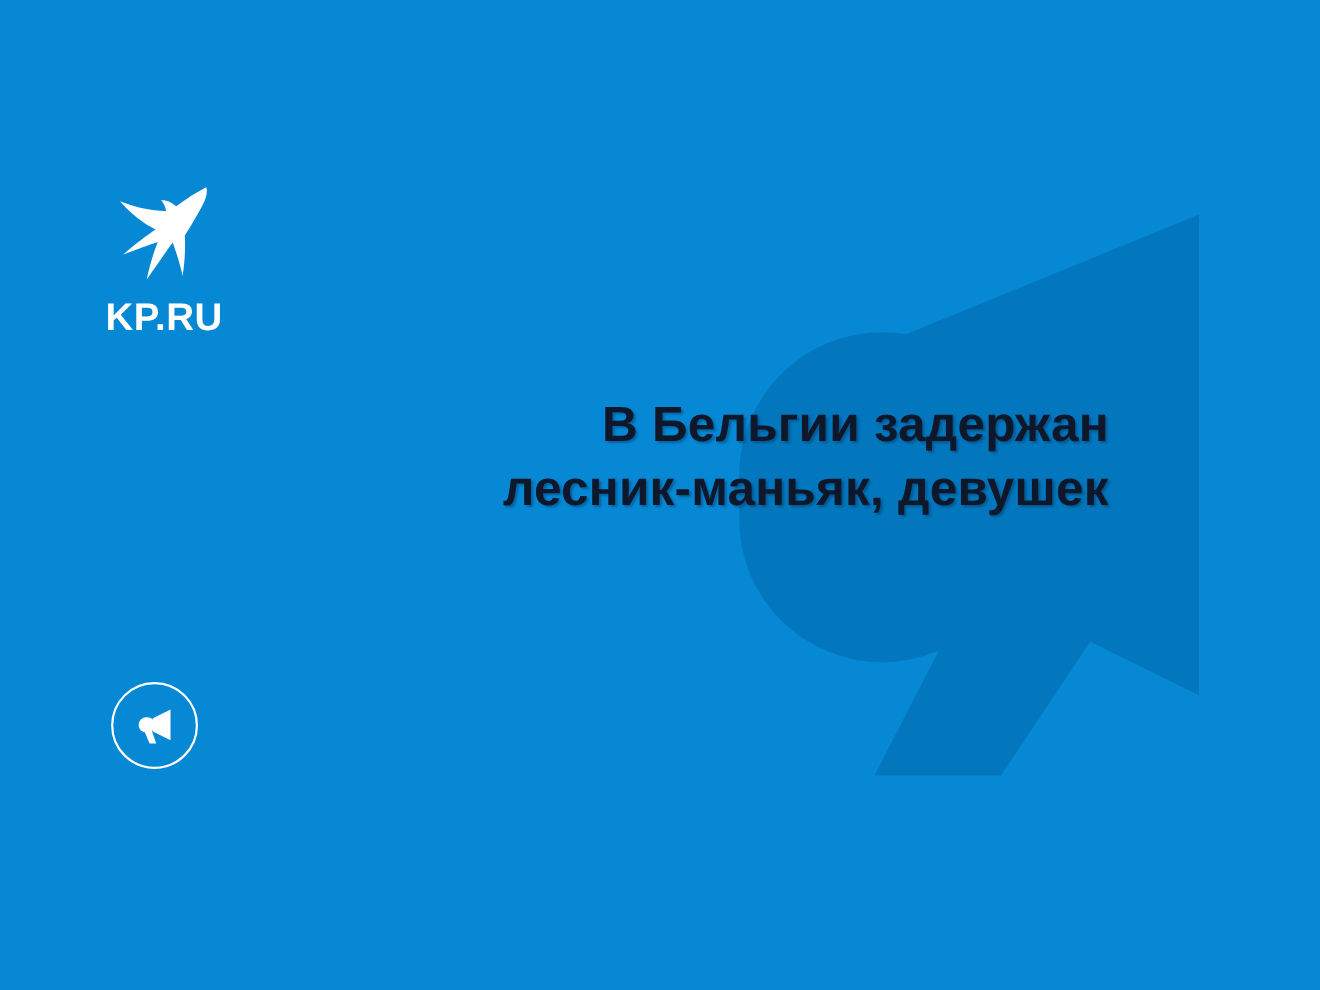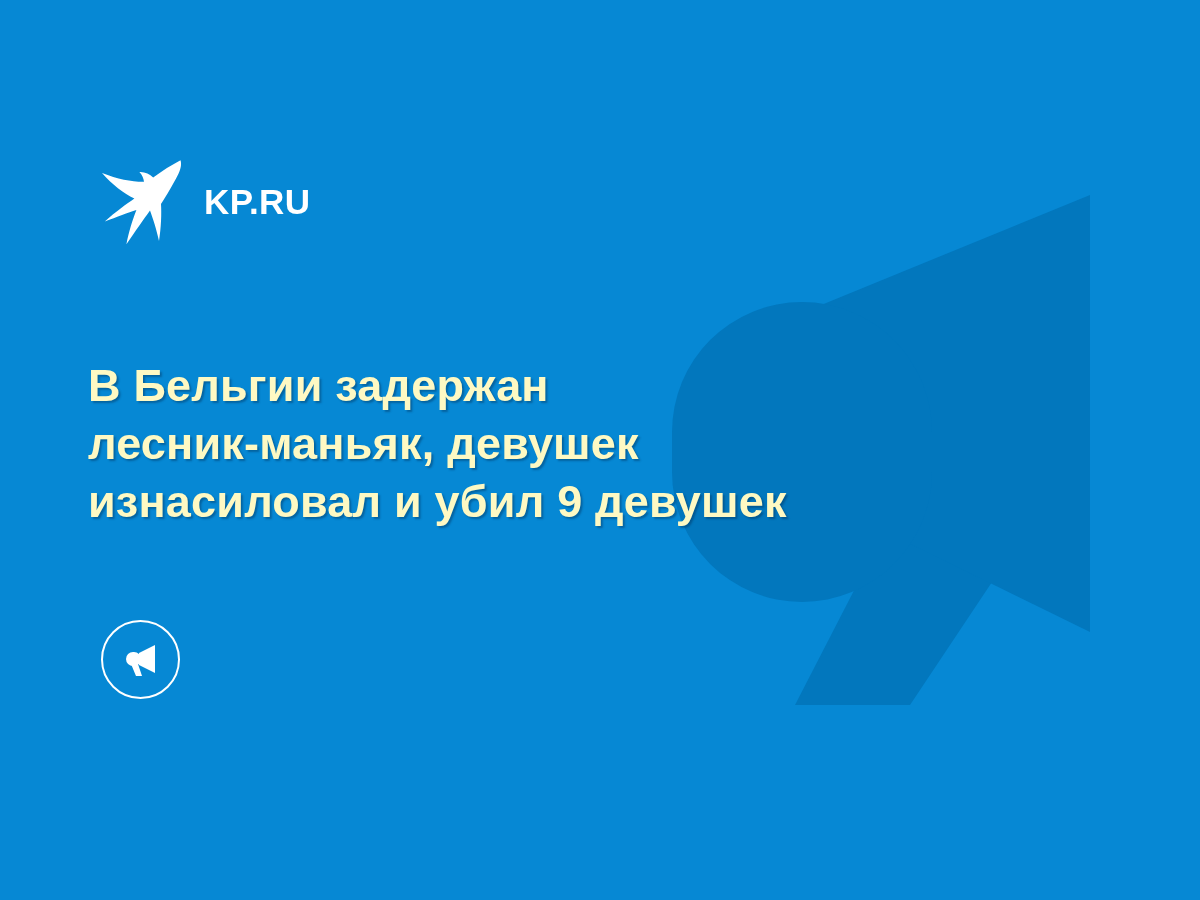--- a/index.html
+++ b/index.html
@@ -28,25 +28,26 @@
     top: 0;
     width: 1200px;
     height: 900px;
     pointer-events: none;
   }
 
   
   #logo-row {
     position: absolute;
     left: 96px;
-    top: 157px;
+    top: 167px;
     display: flex;
     align-items: center;
     gap: 16px;
     height: 88px;
+    flex-direction: column;
   }
   #bird-icon {
     width: 92px;
     height: 88px;
     display: block;
     flex: 0 0 auto;
   }
   #wordmark {
     color: #ffffff;
     font-size: 35px;
@@ -56,27 +57,28 @@
     white-space: nowrap;
     font-family: "Liberation Sans", "DejaVu Sans", sans-serif;
   }
 
   
   #headline {
     position: absolute;
     left: 88px;
     top: 327px;
     width: 920px;
-    color: #fef9c3;
+    color: #0f172a;
     font-size: 45px;
     font-weight: bold;
     line-height: 58px;
     letter-spacing: 0.2px;
     text-shadow: 2px 2px 2px rgba(0, 40, 75, 0.38);
     font-family: "Liberation Sans", "DejaVu Sans", sans-serif;
+    text-align: right;
   }
   #headline .hl-line {
     display: block;
     white-space: nowrap;
   }
 
   
   #badge {
     position: absolute;
     left: 101px;
@@ -126,21 +128,20 @@
                C65.2 70.0 65.6 57.2 65.0 47.0
                C70.4 38.8 77.0 27.4 81.6 18.6
                C84.2 13.6 86.0 8.0 84.5 3.2 Z"></path>
     </svg>
     <span id="wordmark">KP.RU</span>
   </div>
 
   <h1 id="headline">
     <span class="hl-line">В Бельгии задержан</span>
     <span class="hl-line">лесник-маньяк, девушек</span>
-    <span class="hl-line">изнасиловал и убил 9 девушек</span>
   </h1>
 
   <div id="badge">
     <svg id="badge-icon" viewBox="0 0 40 40" aria-hidden="true">
 
       <polygon fill="#ffffff" points="34,5 34,33 18,25 18,13"></polygon>
 
       <rect fill="#ffffff" x="5" y="12" width="15" height="14" rx="7" ry="7"></rect>
 
       <polygon fill="#ffffff" points="10,24 17,24 21,36 15,36"></polygon>

